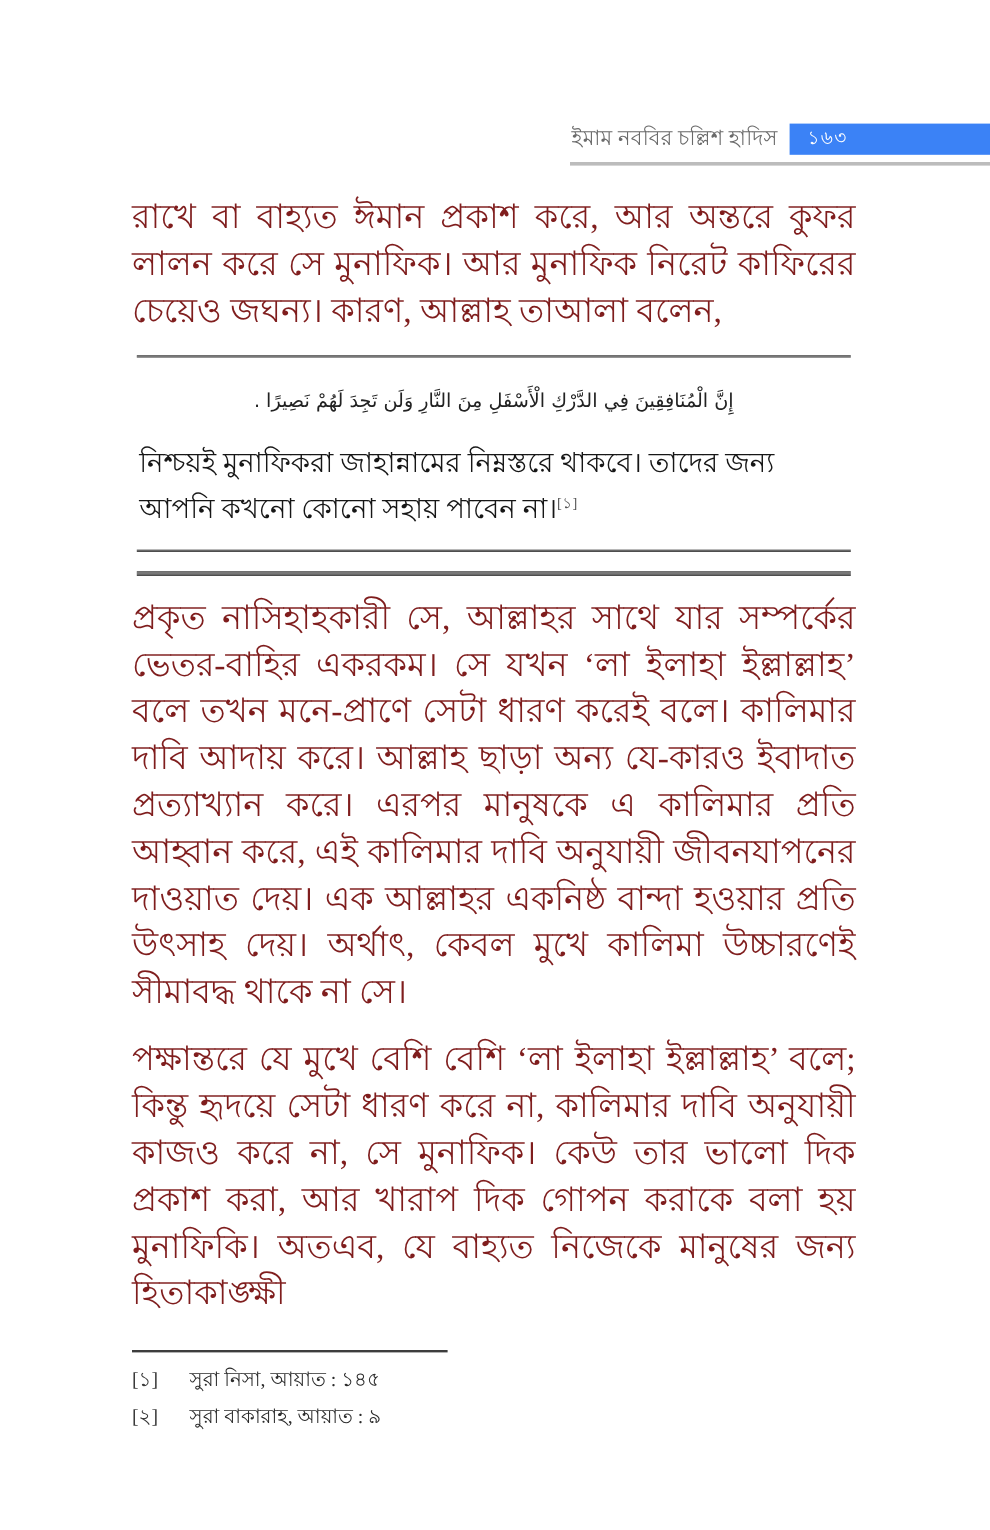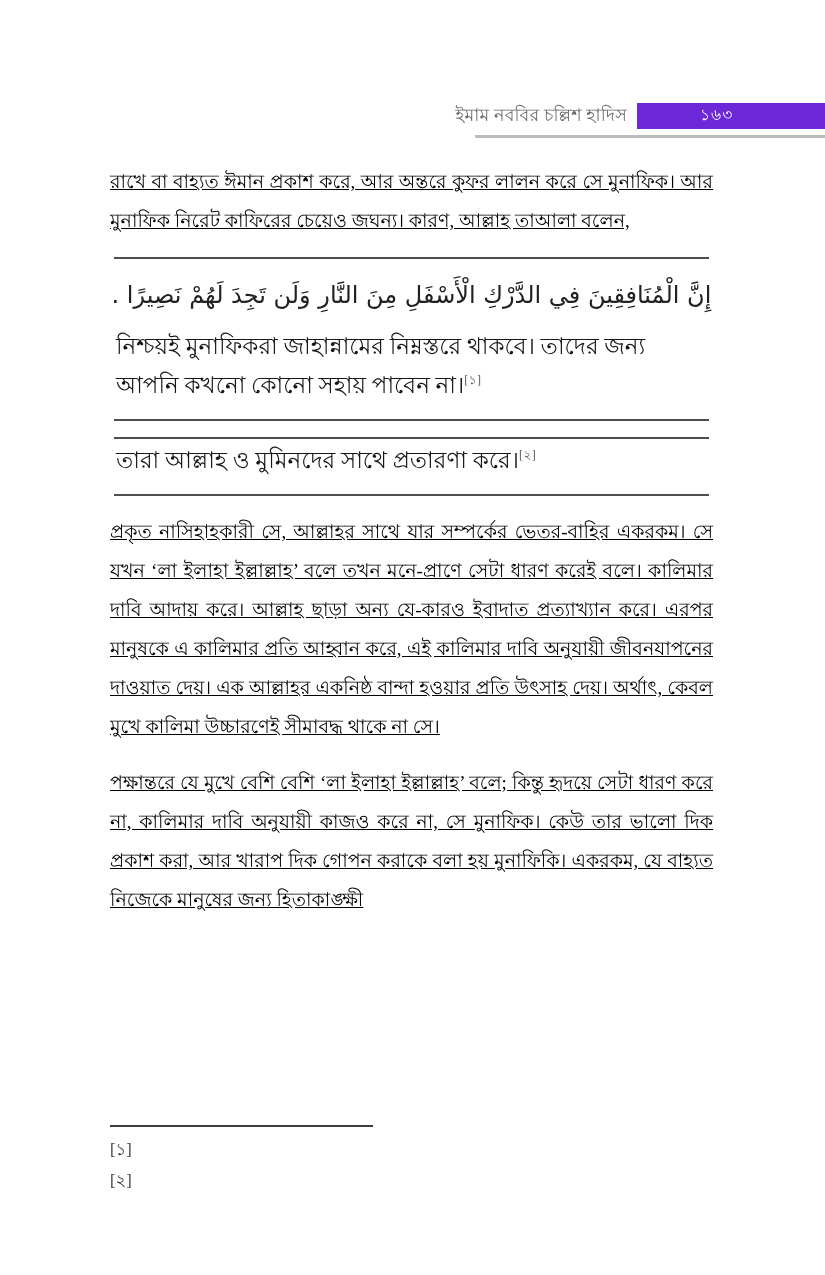--- a/index.html
+++ b/index.html
@@ -29,65 +29,63 @@
     margin-right: -112px; 
   }
   .header-title {
     font-size: 17.5px;
     color: #6a6a6a;
     letter-spacing: 0.2px;
     margin-right: 10px;
     white-space: nowrap;
   }
   .pageno-bar {
-    background: #6d28d9;
+    background: #3b82f6;
     height: 26px;
-    width: 188px;
+    width: 167px;
     display: flex;
     align-items: center;
-    padding-left: 48px;
   }
   .pageno {
     color: #ffffff;
     font-size: 15.5px;
     padding-left: 15px;
     letter-spacing: 1px;
   }
   .header-rule {
     height: 3px;
     background: #bcbcbc;
     margin: 6px -112px 0 365px; 
   }
 
   
   .body-text { margin-top: 24px; }
   p.para {
-    font-size: 19px;
+    font-size: 28px;
     line-height: 39px;
     text-align: justify;
     margin-bottom: 17px;
-    color: #000000;
-    text-decoration: underline;
+    color: #7f1d1d;
   }
   p.para:last-child { margin-bottom: 0; }
 
   
   .quote-block { margin: 4px 0 16px 0; }
   .qrule {
     height: 2px;
     border-top: 1px solid #4e4e4e;
     border-bottom: 1px solid #4e4e4e;
     margin: 0 4px;
   }
   .arabic {
     font-family: "DejaVu Sans", sans-serif;
     direction: rtl;
     unicode-bidi: bidi-override;
     text-align: center;
-    font-size: 24px;
+    font-size: 16px;
     line-height: 56px;
     padding: 8px 0 2px 0;
     color: #222222;
   }
   .quote-translation {
     font-size: 23px;
     line-height: 39px;
     text-align: left;
     padding: 2px 6px 14px 6px;
     color: #161616;
@@ -145,33 +143,34 @@
     <section class="quote-block">
       <div class="qrule"></div>
       <div class="arabic">إِنَّ الْمُنَافِقِينَ فِي الدَّرْكِ الْأَسْفَلِ مِنَ النَّارِ وَلَن تَجِدَ لَهُمْ نَصِيرًا .</div>
       <div class="quote-translation"><span>নিশ্চয়ই মুনাফিকরা জাহান্নামের নিম্নস্তরে থাকবে। তাদের জন্য আপনি কখনো কোনো সহায় পাবেন না।</span><sup class="fn-ref">[১]</sup></div>
       <div class="qrule"></div>
     </section>
 
 
     <section class="quote-block">
       <div class="qrule"></div>
-      <div class="quote-translation"><span>তারা আল্লাহ ও মুমিনদের সাথে প্রতারণা করে।</span><sup class="fn-ref">[২]</sup></div>
       <div class="qrule"></div>
     </section>
 
 
     <p class="para">প্রকৃত নাসিহাহকারী সে, আল্লাহর সাথে যার সম্পর্কের ভেতর-বাহির একরকম। সে যখন ‘লা ইলাহা ইল্লাল্লাহ’ বলে তখন মনে-প্রাণে সেটা ধারণ করেই বলে। কালিমার দাবি আদায় করে। আল্লাহ ছাড়া অন্য যে-কারও ইবাদাত প্রত্যাখ্যান করে। এরপর মানুষকে এ কালিমার প্রতি আহ্বান করে, এই কালিমার দাবি অনুযায়ী জীবনযাপনের দাওয়াত দেয়। এক আল্লাহর একনিষ্ঠ বান্দা হওয়ার প্রতি উৎসাহ দেয়। অর্থাৎ, কেবল মুখে কালিমা উচ্চারণেই সীমাবদ্ধ থাকে না সে।</p>
 
-    <p class="para">পক্ষান্তরে যে মুখে বেশি বেশি ‘লা ইলাহা ইল্লাল্লাহ’ বলে; কিন্তু হৃদয়ে সেটা ধারণ করে না, কালিমার দাবি অনুযায়ী কাজও করে না, সে মুনাফিক। কেউ তার ভালো দিক প্রকাশ করা, আর খারাপ দিক গোপন করাকে বলা হয় মুনাফিকি। একরকম, যে বাহ্যত নিজেকে মানুষের জন্য হিতাকাঙ্ক্ষী</p>
+    <p class="para">পক্ষান্তরে যে মুখে বেশি বেশি ‘লা ইলাহা ইল্লাল্লাহ’ বলে; কিন্তু হৃদয়ে সেটা ধারণ করে না, কালিমার দাবি অনুযায়ী কাজও করে না, সে মুনাফিক। কেউ তার ভালো দিক প্রকাশ করা, আর খারাপ দিক গোপন করাকে বলা হয় মুনাফিকি। অতএব, যে বাহ্যত নিজেকে মানুষের জন্য হিতাকাঙ্ক্ষী</p>
   </div>
 
   <footer class="footnotes">
     <div class="footnote-rule"></div>
     <div class="footnote-item">
       <span class="fn-marker">[১]</span>
+      <span class="fn-text">সুরা নিসা, আয়াত : ১৪৫</span>
     </div>
     <div class="footnote-item">
       <span class="fn-marker">[২]</span>
+      <span class="fn-text">সুরা বাকারাহ, আয়াত : ৯</span>
     </div>
   </footer>
 
 </div>
 
 </body></html>

